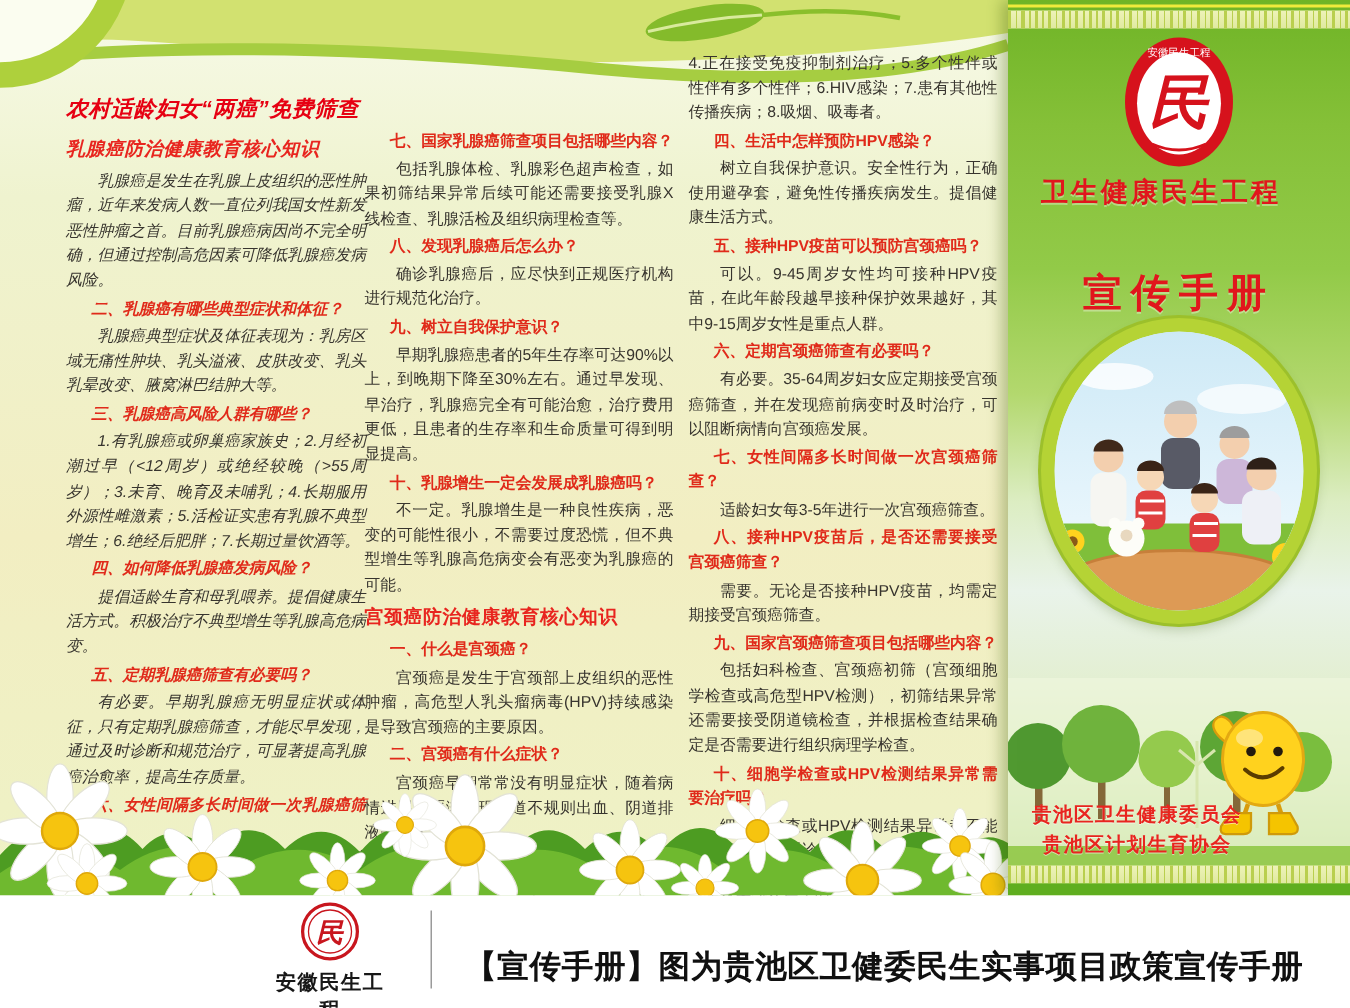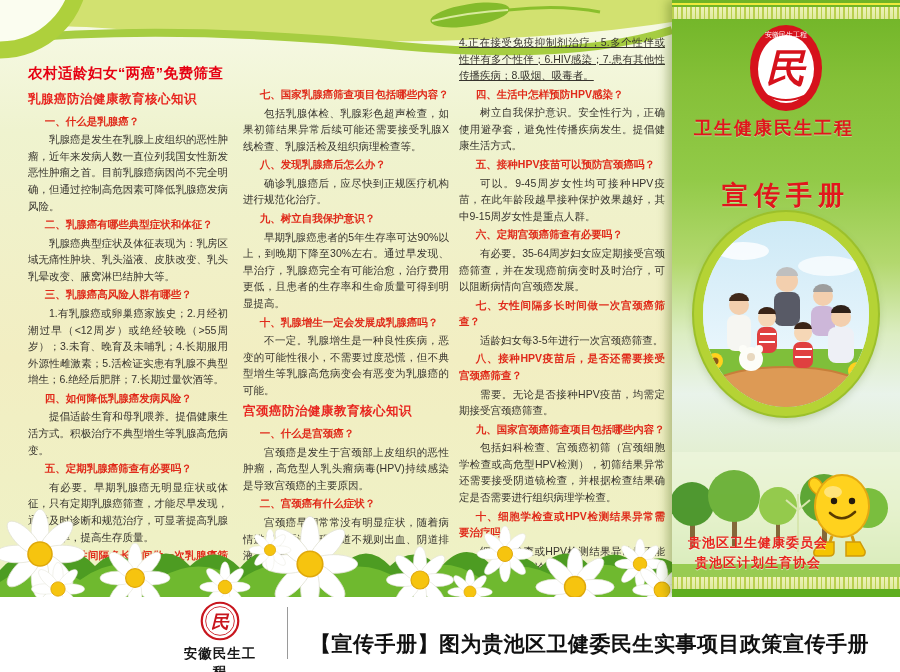--- a/index.html
+++ b/index.html
@@ -7,21 +7,21 @@
           font-family:"Liberation Sans","DejaVu Sans",sans-serif;}
   
   #brochure{position:absolute;left:0;top:0;width:900px;height:597px;
             background:linear-gradient(180deg,#f7fae8 0%,#eff3cf 22%,#f2eec2 60%,#eef2c6 100%);}
   #topwave{position:absolute;left:0;top:0;width:672px;height:60px;}
   .col{position:absolute;color:#37342e;font-size:10.5px;line-height:1.58;text-align:justify;}
   .col p{margin:2px 0;}
   .col .a{text-indent:2em;}
   .col .q{color:#e02a1a;font-weight:bold;text-indent:1.6em;}
   .col .sec{color:#e8251f;font-weight:bold;font-size:12.5px;text-indent:0;letter-spacing:.5px;margin:4px 0 3px 0;}
-  #col1{left:28px;top:62px;width:200px;}
+  #col1{left:44px;top:62px;width:200px;font-style:italic;}
   #col2{left:243px;top:84px;width:206px;}
   #col3{left:459px;top:32px;width:206px;}
   .main-title{color:#e60012;font-weight:bold;font-size:14.5px;letter-spacing:.5px;margin:0 0 5px 0 !important;
               text-indent:0 !important;text-align:left;}
   #flowers{position:absolute;left:0;bottom:0;width:672px;height:105px;pointer-events:none;}
   
   #panel{position:absolute;left:672px;top:0;width:228px;height:597px;overflow:hidden;
          background:linear-gradient(180deg,#6fb426 0%,#85c038 14%,#92ca48 30%,#b3d86e 44%,#dcedc2 56%,#e9f3ea 66%,#e3efd2 76%,#cbe49c 86%,#8cc63f 100%);
          box-shadow:-5px 0 9px rgba(70,100,15,.35);}
   .pattern-strip{position:absolute;left:0;width:228px;height:12px;
@@ -67,21 +67,20 @@
       <g>
         <ellipse cx="470" cy="15" rx="40" ry="11" fill="#84bb2b" transform="rotate(-9 470 15)"></ellipse>
         <path d="M432,21 Q470,12 508,10" stroke="#d9ea9d" stroke-width="2" fill="none"></path>
         <path d="M508,10 Q560,4 600,12" stroke="#8abf2c" stroke-width="3" fill="none"></path>
       </g>
     </svg>
 
     <div class="col" id="col1">
       <p class="main-title">农村适龄妇女“两癌”免费筛查</p>
       <p class="sec">乳腺癌防治健康教育核心知识</p>
-      <p class="q">一、什么是乳腺癌？</p>
       <p class="a">乳腺癌是发生在乳腺上皮组织的恶性肿瘤，近年来发病人数一直位列我国女性新发恶性肿瘤之首。目前乳腺癌病因尚不完全明确，但通过控制高危因素可降低乳腺癌发病风险。</p>
       <p class="q">二、乳腺癌有哪些典型症状和体征？</p>
       <p class="a">乳腺癌典型症状及体征表现为：乳房区域无痛性肿块、乳头溢液、皮肤改变、乳头乳晕改变、腋窝淋巴结肿大等。</p>
       <p class="q">三、乳腺癌高风险人群有哪些？</p>
       <p class="a">1.有乳腺癌或卵巢癌家族史；2.月经初潮过早（&lt;12周岁）或绝经较晚（&gt;55周岁）；3.未育、晚育及未哺乳；4.长期服用外源性雌激素；5.活检证实患有乳腺不典型增生；6.绝经后肥胖；7.长期过量饮酒等。</p>
       <p class="q">四、如何降低乳腺癌发病风险？</p>
       <p class="a">提倡适龄生育和母乳喂养。提倡健康生活方式。积极治疗不典型增生等乳腺高危病变。</p>
       <p class="q">五、定期乳腺癌筛查有必要吗？</p>
       <p class="a">有必要。早期乳腺癌无明显症状或体征，只有定期乳腺癌筛查，才能尽早发现，通过及时诊断和规范治疗，可显著提高乳腺癌治愈率，提高生存质量。</p>
       <p class="q">六、女性间隔多长时间做一次乳腺癌筛查？</p>
@@ -100,21 +99,21 @@
       <p class="sec">宫颈癌防治健康教育核心知识</p>
       <p class="q">一、什么是宫颈癌？</p>
       <p class="a">宫颈癌是发生于宫颈部上皮组织的恶性肿瘤，高危型人乳头瘤病毒(HPV)持续感染是导致宫颈癌的主要原因。</p>
       <p class="q">二、宫颈癌有什么症状？</p>
       <p class="a">宫颈癌早期常常没有明显症状，随着病情进展，逐渐出现阴道不规则出血、阴道排液等症状。</p>
       <p class="q">三、哪些危险因素与宫颈病变相关？</p>
       <p class="a">宫颈癌主要致病因素为高危型HPV持续感染，其他高危因素还包括：1.有宫颈癌等疾病相关家族史；2.性生活过早；3.过早生育（18周岁以前）；</p>
     </div>
 
     <div class="col" id="col3">
-      <p class="a" style="text-indent:0;text-decoration:underline;">4.正在接受免疫抑制剂治疗；5.多个性伴或性伴有多个性伴；6.HIV感染；7.患有其他性传播疾病；8.吸烟、吸毒者。</p>
+      <p class="a" style="text-indent:0;">4.正在接受免疫抑制剂治疗；5.多个性伴或性伴有多个性伴；6.HIV感染；7.患有其他性传播疾病；8.吸烟、吸毒者。</p>
       <p class="q">四、生活中怎样预防HPV感染？</p>
       <p class="a">树立自我保护意识。安全性行为，正确使用避孕套，避免性传播疾病发生。提倡健康生活方式。</p>
       <p class="q">五、接种HPV疫苗可以预防宫颈癌吗？</p>
       <p class="a">可以。9-45周岁女性均可接种HPV疫苗，在此年龄段越早接种保护效果越好，其中9-15周岁女性是重点人群。</p>
       <p class="q">六、定期宫颈癌筛查有必要吗？</p>
       <p class="a">有必要。35-64周岁妇女应定期接受宫颈癌筛查，并在发现癌前病变时及时治疗，可以阻断病情向宫颈癌发展。</p>
       <p class="q">七、女性间隔多长时间做一次宫颈癌筛查？</p>
       <p class="a">适龄妇女每3-5年进行一次宫颈癌筛查。</p>
       <p class="q">八、接种HPV疫苗后，是否还需要接受宫颈癌筛查？</p>
       <p class="a">需要。无论是否接种HPV疫苗，均需定期接受宫颈癌筛查。</p>

